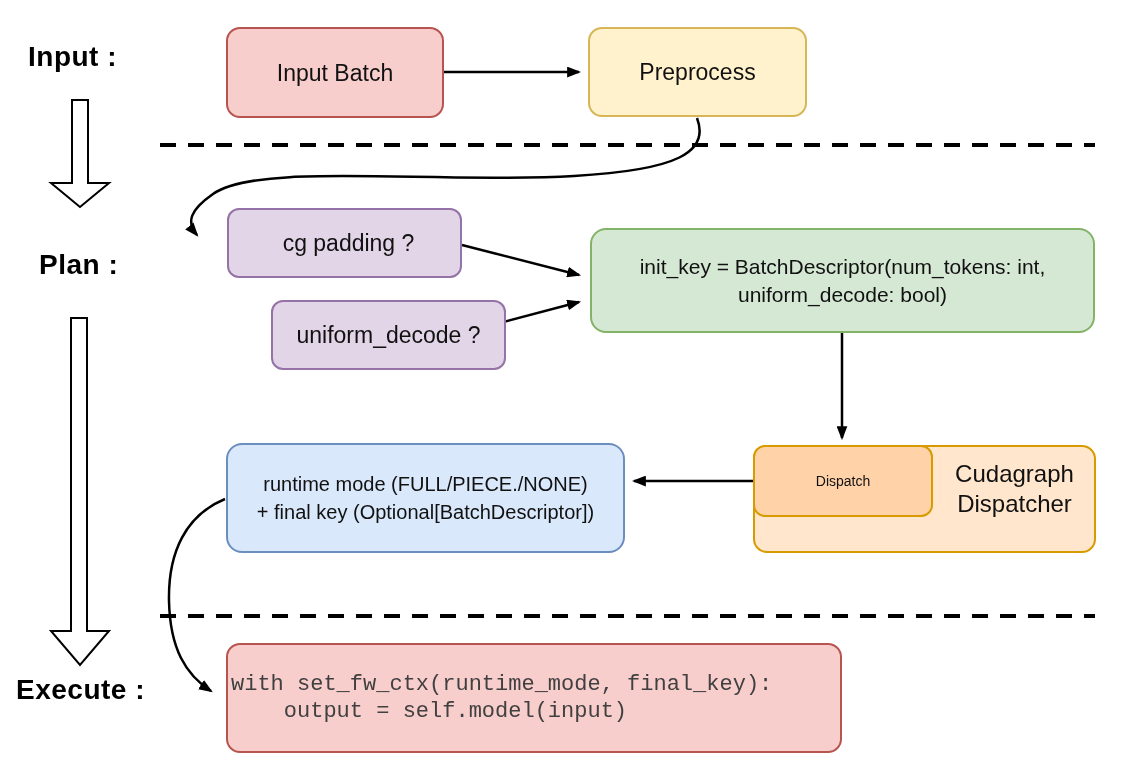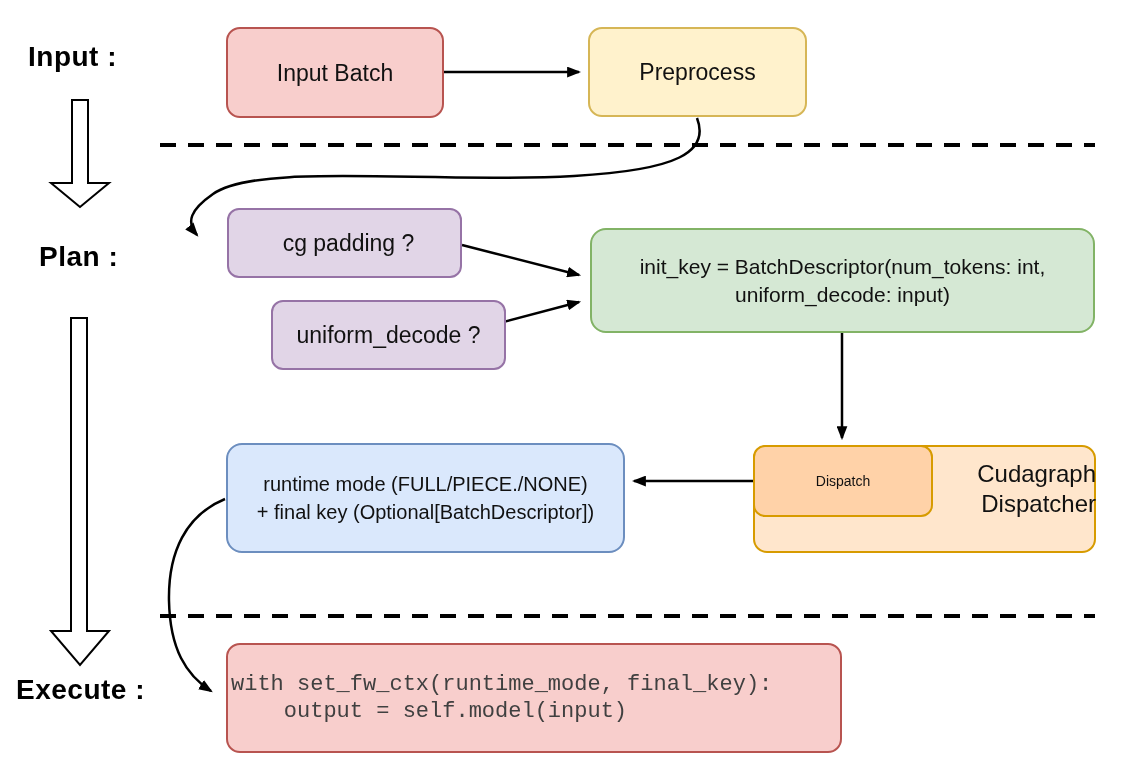--- a/index.html
+++ b/index.html
@@ -20,21 +20,21 @@
   }
   .box-input-batch   { left:226px; top:27px;  width:218px; height:91px;  background:#f8cecc; border-color:#b85450; font-size:23px; }
   .box-preprocess    { left:588px; top:27px;  width:219px; height:90px;  background:#fff2cc; border-color:#d6b656; font-size:23px; }
   .box-cg-padding    { left:227px; top:208px; width:235px; height:70px;  background:#e1d5e7; border-color:#9673a6; font-size:23px; border-radius:12px;padding-left:8px; }
   .box-uniform-decode{ left:227px; top:300px; width:235px; height:70px;  background:#e1d5e7; border-color:#9673a6; font-size:23px; border-radius:12px;margin-left:44px; }
   .box-init-key      { left:590px; top:228px; width:505px; height:105px; background:#d5e8d4; border-color:#82b366; font-size:21px; border-radius:16px; }
   .box-runtime-mode  { left:226px; top:443px; width:399px; height:110px; background:#dae8fc; border-color:#6c8ebf; font-size:20px; border-radius:16px; }
   .box-cuda-outer    { left:753px; top:445px; width:343px; height:108px; background:#ffe6cc; border-color:#d79b00; font-size:24px; }
   .box-dispatch      { left:753px; top:445px; width:180px; height:72px;  background:#ffd2a8; border-color:#d79b00; font-size:14px; border-radius:12px; }
   .cuda-label        { position:absolute; left:933px; top:445px; width:163px; height:88px;
-                       display:flex; flex-direction:column; align-items:flex-end; justify-content:center;
+                       display:flex; flex-direction:column; align-items:center; justify-content:center;
                        font-size:24px; color:#111; line-height:30px; }
   .box-execute-code  {
     left:226px; top:643px; width:616px; height:110px; background:#f8cecc; border-color:#b85450;
     align-items:flex-start; justify-content:center; text-align:left; padding-left:3px;
     font-family:"Liberation Mono","DejaVu Sans Mono",monospace; font-size:22px; line-height:27px; color:#404040;
   }
   .code-line { white-space:pre; }
 </style>
 </head>
 <body>
@@ -57,42 +57,42 @@
     <path d="M 444 72 L 579 72" stroke="#000" stroke-width="2.5" fill="none" marker-end="url(#ah)"></path>
     <path d="M 697 118 C 710 152 678 170 574 176 C 430 184 258 162 213 194 C 190 210 186 222 197 235" stroke="#000" stroke-width="2.5" fill="none" marker-end="url(#ah)"></path>
     <path d="M 462 245 L 579 275" stroke="#000" stroke-width="2.5" fill="none" marker-end="url(#ah)"></path>
     <path d="M 462 333 L 579 302" stroke="#000" stroke-width="2.5" fill="none" marker-end="url(#ah)"></path>
     <path d="M 842 333 L 842 438" stroke="#000" stroke-width="2.5" fill="none" marker-end="url(#ah)"></path>
     <path d="M 753 481 L 634 481" stroke="#000" stroke-width="2.5" fill="none" marker-end="url(#ah)"></path>
     <path d="M 225 499 C 186 515 168 552 169 601 C 170 649 186 675 211 691" stroke="#000" stroke-width="2.5" fill="none" marker-end="url(#ah)"></path>
   </svg>
 
   <div class="section-label" style="left:28px; top:41px;">Input :</div>
-  <div class="section-label" style="left:39px; top:241px;">Plan :</div>
+  <div class="section-label" style="left:39px; top:249px;">Plan :</div>
   <div class="section-label" style="left:16px; top:674px;">Execute :</div>
 
   <div class="box box-preprocess">
     <span>Preprocess</span>
   </div>
 
   <div class="box box-input-batch">
     <span>Input Batch</span>
   </div>
 
   <div class="box box-cg-padding">
     <span>cg padding ?</span>
   </div>
 
   <div class="box box-uniform-decode">
     <span>uniform_decode ?</span>
   </div>
 
   <div class="box box-init-key">
     <span>init_key = BatchDescriptor(num_tokens: int,</span>
-    <span>uniform_decode: input)</span>
+    <span>uniform_decode: bool)</span>
   </div>
 
   <div class="box box-cuda-outer"></div>
   <div class="box box-dispatch">
     <span>Dispatch</span>
   </div>
   <div class="cuda-label">
     <span>Cudagraph</span>
     <span>Dispatcher</span>
   </div>

